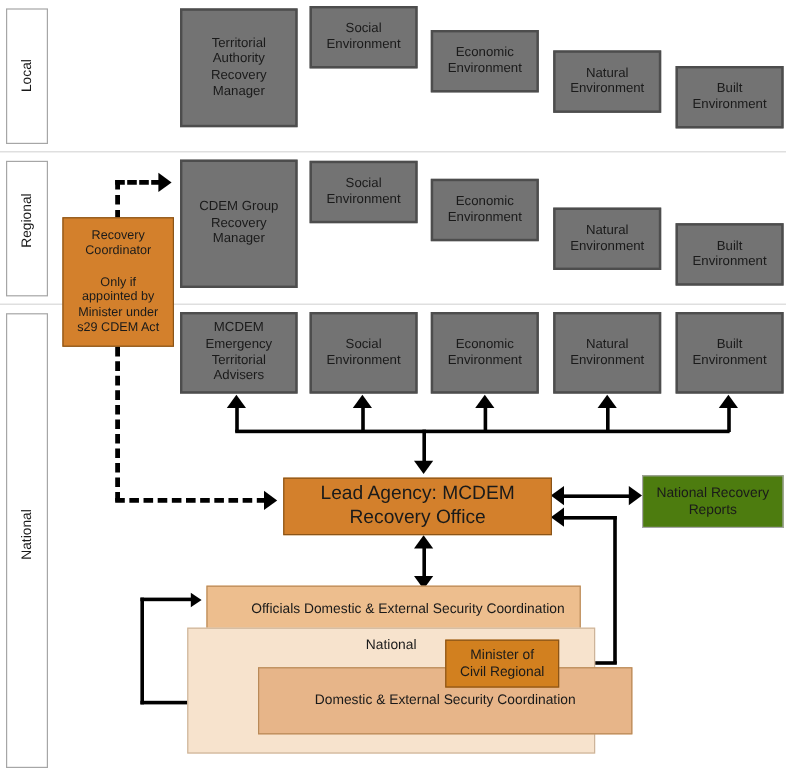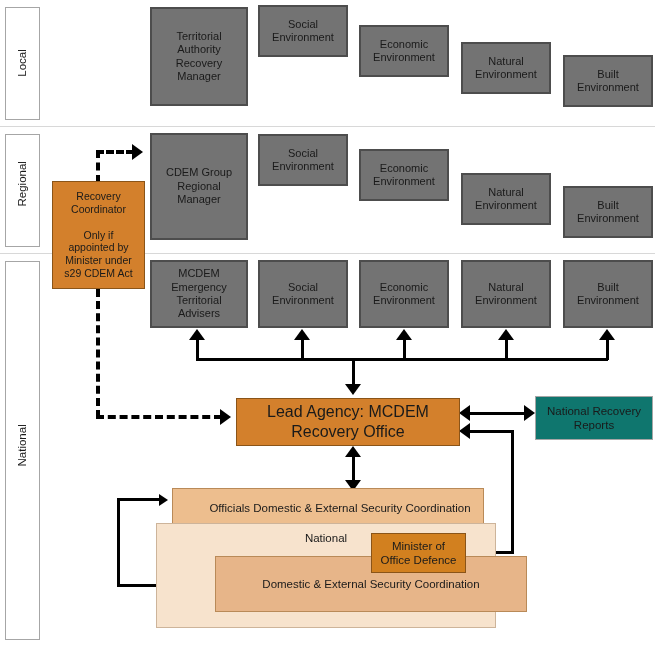--- a/index.html
+++ b/index.html
@@ -39,21 +39,21 @@
 
   
   .box-white {
     background: #737373;
     border: 2px solid #4d4d4d;
     font-size: 11px;
     text-align: center;
   }
   
   .box-white-light {
-    background: #0f766e;
+    background: #4d7c0f;
     border: 1.5px solid #a6a6a6;
     font-size: 11.5px;
   }
   
   .band {
     background: #ffffff;
     border: 1.5px solid #a6a6a6;
     font-size: 11.5px;
     color: #1a1a1a;
   }
@@ -201,21 +201,21 @@
     <span class="lbl">Natural
 Environment</span>
   </div>
   <div class="node box-white" style="left:563px; top:55px; width:90px; height:52px;">
     <span class="lbl">Built
 Environment</span>
   </div>
 
   <div class="node box-white" style="left:150px; top:133px; width:98px; height:107px;">
     <span class="lbl">CDEM Group
-Regional
+Recovery
 Manager</span>
   </div>
   <div class="node box-white" style="left:258px; top:134px; width:90px; height:52px;">
     <span class="lbl">Social
 Environment</span>
   </div>
   <div class="node box-white" style="left:359px; top:149px; width:90px; height:52px;">
     <span class="lbl">Economic
 Environment</span>
   </div>
@@ -314,21 +314,21 @@
   <div class="node box-pale" style="left:156px; top:523px; width:340px; height:105px;">
     <span class="lbl">National</span>
   </div>
 
   <div class="node box-tan-2" style="left:172px; top:556px; width:312px; height:56px; z-index:6;">
     <span class="lbl">Domestic &amp; External Security Coordination</span>
   </div>
 
   <div class="node box-orange-dark" style="left:371px; top:533px; width:95px; height:40px; z-index:7;">
     <span class="lbl">Minister of
-Office Defence</span>
+Civil Regional</span>
   </div>
 
   <div class="ln ln-v" style="left:117px; top:498px; height:89px;"></div>
   <div class="ln ln-h" style="left:117px; top:498px; width:44px;"></div>
   <div class="arw arw-sm arw-right" style="left:159px; top:494px;"></div>
   <div class="ln ln-h" style="left:117px; top:584px; width:44px;"></div>
   <div class="arw arw-sm arw-right" style="left:159px; top:580px;"></div>
 
   <div class="ln ln-h" style="left:486px; top:551px; width:28px;"></div>
   <div class="arw arw-left" style="left:476px; top:544px;"></div>

